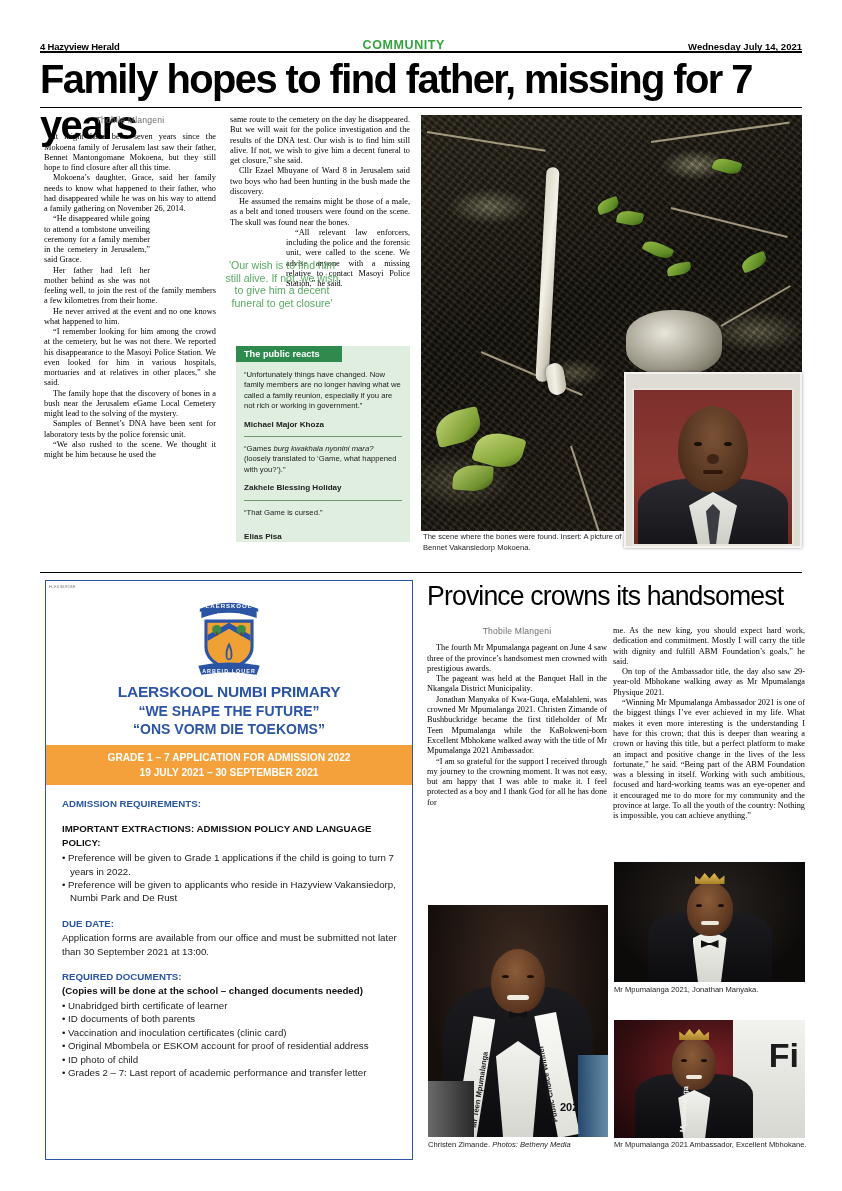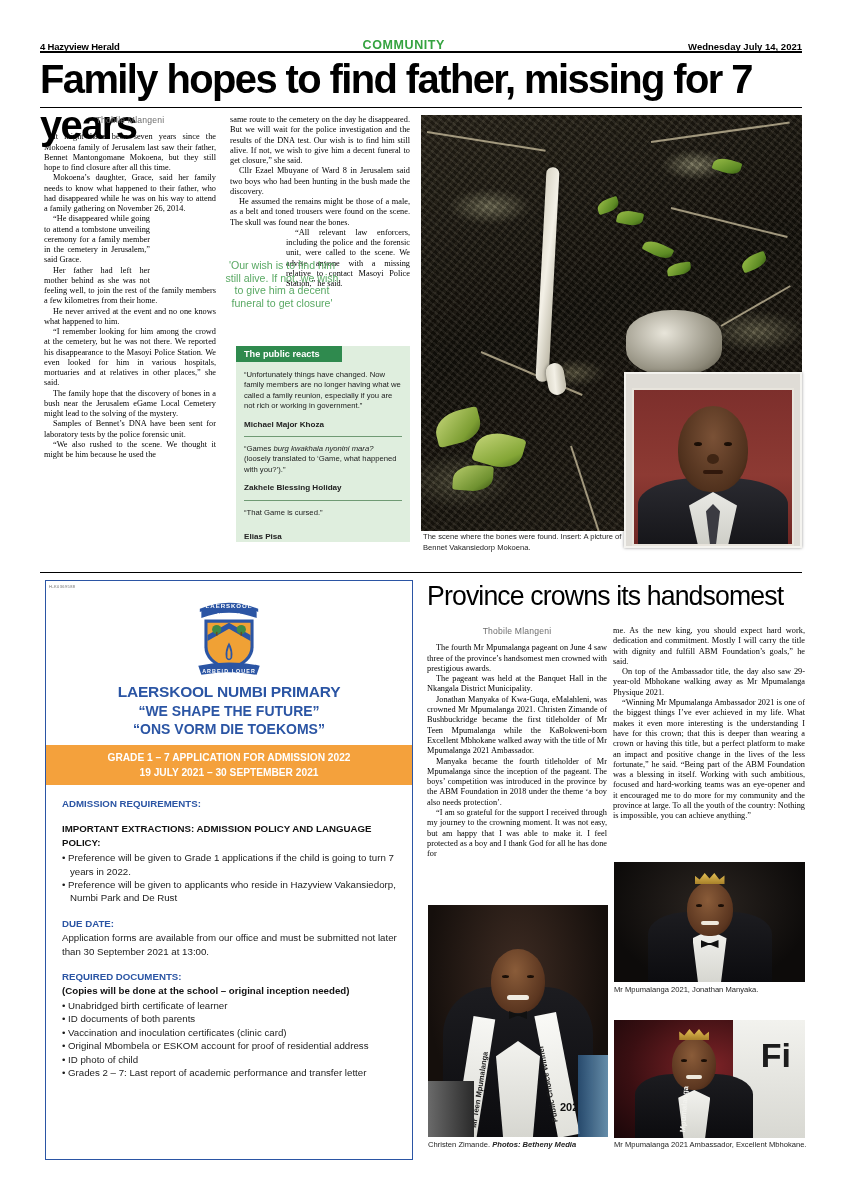--- a/index.html
+++ b/index.html
@@ -170,21 +170,21 @@
     clip-path:polygon(0 0,42% 38%,58% 38%,100% 0,100% 100%,58% 62%,42% 62%,0 100%);}
   .sash{position:absolute;width:22px;background:linear-gradient(180deg,#f7f7f4,#dadad4);}
   .sash-txt{position:absolute;font-family:"Liberation Sans",sans-serif;font-weight:bold;
     font-size:7.6px;color:#1b1b1b;white-space:nowrap;transform-origin:left top;}
   .crown{position:absolute;left:50%;transform:translateX(-50%);width:30px;height:12px;
     background:linear-gradient(180deg,#e9c558,#a8812a);
     clip-path:polygon(0 100%,0 30%,17% 62%,34% 8%,50% 55%,66% 8%,83% 62%,100% 30%,100% 100%);}
   .bigtext{position:absolute;font-family:"Liberation Sans",sans-serif;font-weight:bold;color:#1a1a1a;}
 
   .cap{position:absolute;font-family:"Liberation Sans",sans-serif;font-size:7.6px;line-height:10.4px;color:#222;}
-  .cap b i{font-style:italic;font-weight:bold;}
+  .cap b i{font-style:italic;font-weight:normal;}
   #cap2{left:428px;top:1140px;width:190px;}
   #cap3{left:614px;top:985px;width:195px;}
   #cap4{left:614px;top:1140px;width:195px;}
 </style>
 </head>
 <body>
 
 <div class="page">
 
   <div class="masthead">
@@ -307,38 +307,37 @@
 
     <div class="ad-body">
       <p class="ad-h">ADMISSION REQUIREMENTS:</p>
       <p class="ad-h blk">IMPORTANT EXTRACTIONS: ADMISSION POLICY AND LANGUAGE POLICY:</p>
       <p class="ad-li">• Preference will be given to Grade 1 applications if the child is going to turn 7 years in 2022.</p>
       <p class="ad-li">• Preference will be given to applicants who reside in Hazyview Vakansiedorp, Numbi Park and De Rust</p>
       <div class="ad-gap"></div>
       <p class="ad-h tight">DUE DATE:</p>
       <p class="ad-p">Application forms are available from our office and must be submitted not later than 30 September 2021 at 13:00.</p>
       <p class="ad-h tight">REQUIRED DOCUMENTS:</p>
-      <p class="ad-h blk" style="margin-bottom:1px">(Copies will be done at the school – original inception needed)</p>
+      <p class="ad-h blk" style="margin-bottom:1px">(Copies will be done at the school – changed documents needed)</p>
       <p class="ad-li">• Unabridged birth certificate of learner</p>
       <p class="ad-li">• ID documents of both parents</p>
       <p class="ad-li">• Vaccination and inoculation certificates (clinic card)</p>
       <p class="ad-li">• Original Mbombela or ESKOM account for proof of residential address</p>
       <p class="ad-li">• ID photo of child</p>
       <p class="ad-li">• Grades 2 – 7: Last report of academic performance and transfer letter</p>
     </div>
   </div>
 
   <div class="head2">Province crowns its handsomest</div>
 
   <div class="col" id="a2c1">
     <div class="byline">Thobile Mlangeni</div>
     <p>The fourth Mr Mpumalanga pageant on June 4 saw three of the province’s handsomest men crowned with prestigious awards.</p>
     <p>The pageant was held at the Banquet Hall in the Nkangala District Municipality.</p>
     <p>Jonathan Manyaka of Kwa-Guqa, eMalahleni, was crowned Mr Mpumalanga 2021. Christen Zimande of Bushbuckridge became the first titleholder of Mr Teen Mpumalanga while the KaBokweni-born Excellent Mbhokane walked away with the title of Mr Mpumalanga 2021 Ambassador.</p>
-    <p>Manyaka became the fourth titleholder of Mr Mpumalanga since the inception of the pageant. The boys’ competition was introduced in the province by the ABM Foundation in 2018 under the theme ‘a boy also needs protection’.</p>
     <p>“I am so grateful for the support I received through my journey to the crowning moment. It was not easy, but am happy that I was able to make it. I feel protected as a boy and I thank God for all he has done for</p>
   </div>
 
   <div class="col" id="a2c2">
     <p class="noind">me. As the new king, you should expect hard work, dedication and commitment. Mostly I will carry the title with dignity and fulfill ABM Foundation’s goals,” he said.</p>
     <p>On top of the Ambassador title, the day also saw 29-year-old Mbhokane walking away as Mr Mpumalanga Physique 2021.</p>
     <p>“Winning Mr Mpumalanga Ambassador 2021 is one of the biggest things I’ve ever achieved in my life. What makes it even more interesting is the understanding I have for this crown; that this is deeper than wearing a crown or having this title, but a perfect platform to make an impact and positive change in the lives of the less fortunate,” he said. “Being part of the ABM Foundation was a blessing in itself. Working with such ambitious, focused and hard-working teams was an eye-opener and it encouraged me to do more for my community and the province at large. To all the youth of the country: Nothing is impossible, you can achieve anything.”</p>
   </div>
 
   <div class="ph photo2">
@@ -369,21 +368,21 @@
       <div class="eye re" style="top:22px;right:9px;width:6px;height:3px;"></div>
       <div class="mouth" style="top:39px;width:18px;height:4px;background:#efe9dd;"></div>
     </div>
     <div class="crown" style="top:10px;"></div>
     <div class="m-bow" style="top:78px;"></div>
   </div>
 
   <div class="ph photo4">
     <div class="stage red"></div>
     <div style="position:absolute;right:0;top:0;width:72px;height:100%;background:linear-gradient(180deg,#f2f2ee,#d8d8d2);"></div>
-    <div class="bigtext" style="right:14px;top:16px;font-size:34px;color:#1c1c1c;">Fi</div>
+    <div class="bigtext" style="right:6px;top:16px;font-size:34px;color:#1c1c1c;">Fi</div>
     <div class="m-body" style="width:118px;height:64px;bottom:0;left:42%;"></div>
     <div class="m-shirt" style="left:42%;width:32px;height:48px;clip-path:polygon(50% 0,100% 16%,84% 100%,16% 100%,0 16%);"></div>
     <div class="m-head" style="left:42%;width:44px;height:52px;top:18px;">
       <div class="eye le" style="top:21px;left:9px;width:6px;height:3px;"></div>
       <div class="eye re" style="top:21px;right:9px;width:6px;height:3px;"></div>
       <div class="mouth" style="top:37px;width:16px;height:4px;background:#efe9dd;"></div>
     </div>
     <div class="crown" style="left:42%;top:8px;"></div>
     <div class="sash-txt" style="left:64px;top:112px;transform:rotate(-86deg);color:#f2f2ee;">Mpumalanga</div>
   </div>

